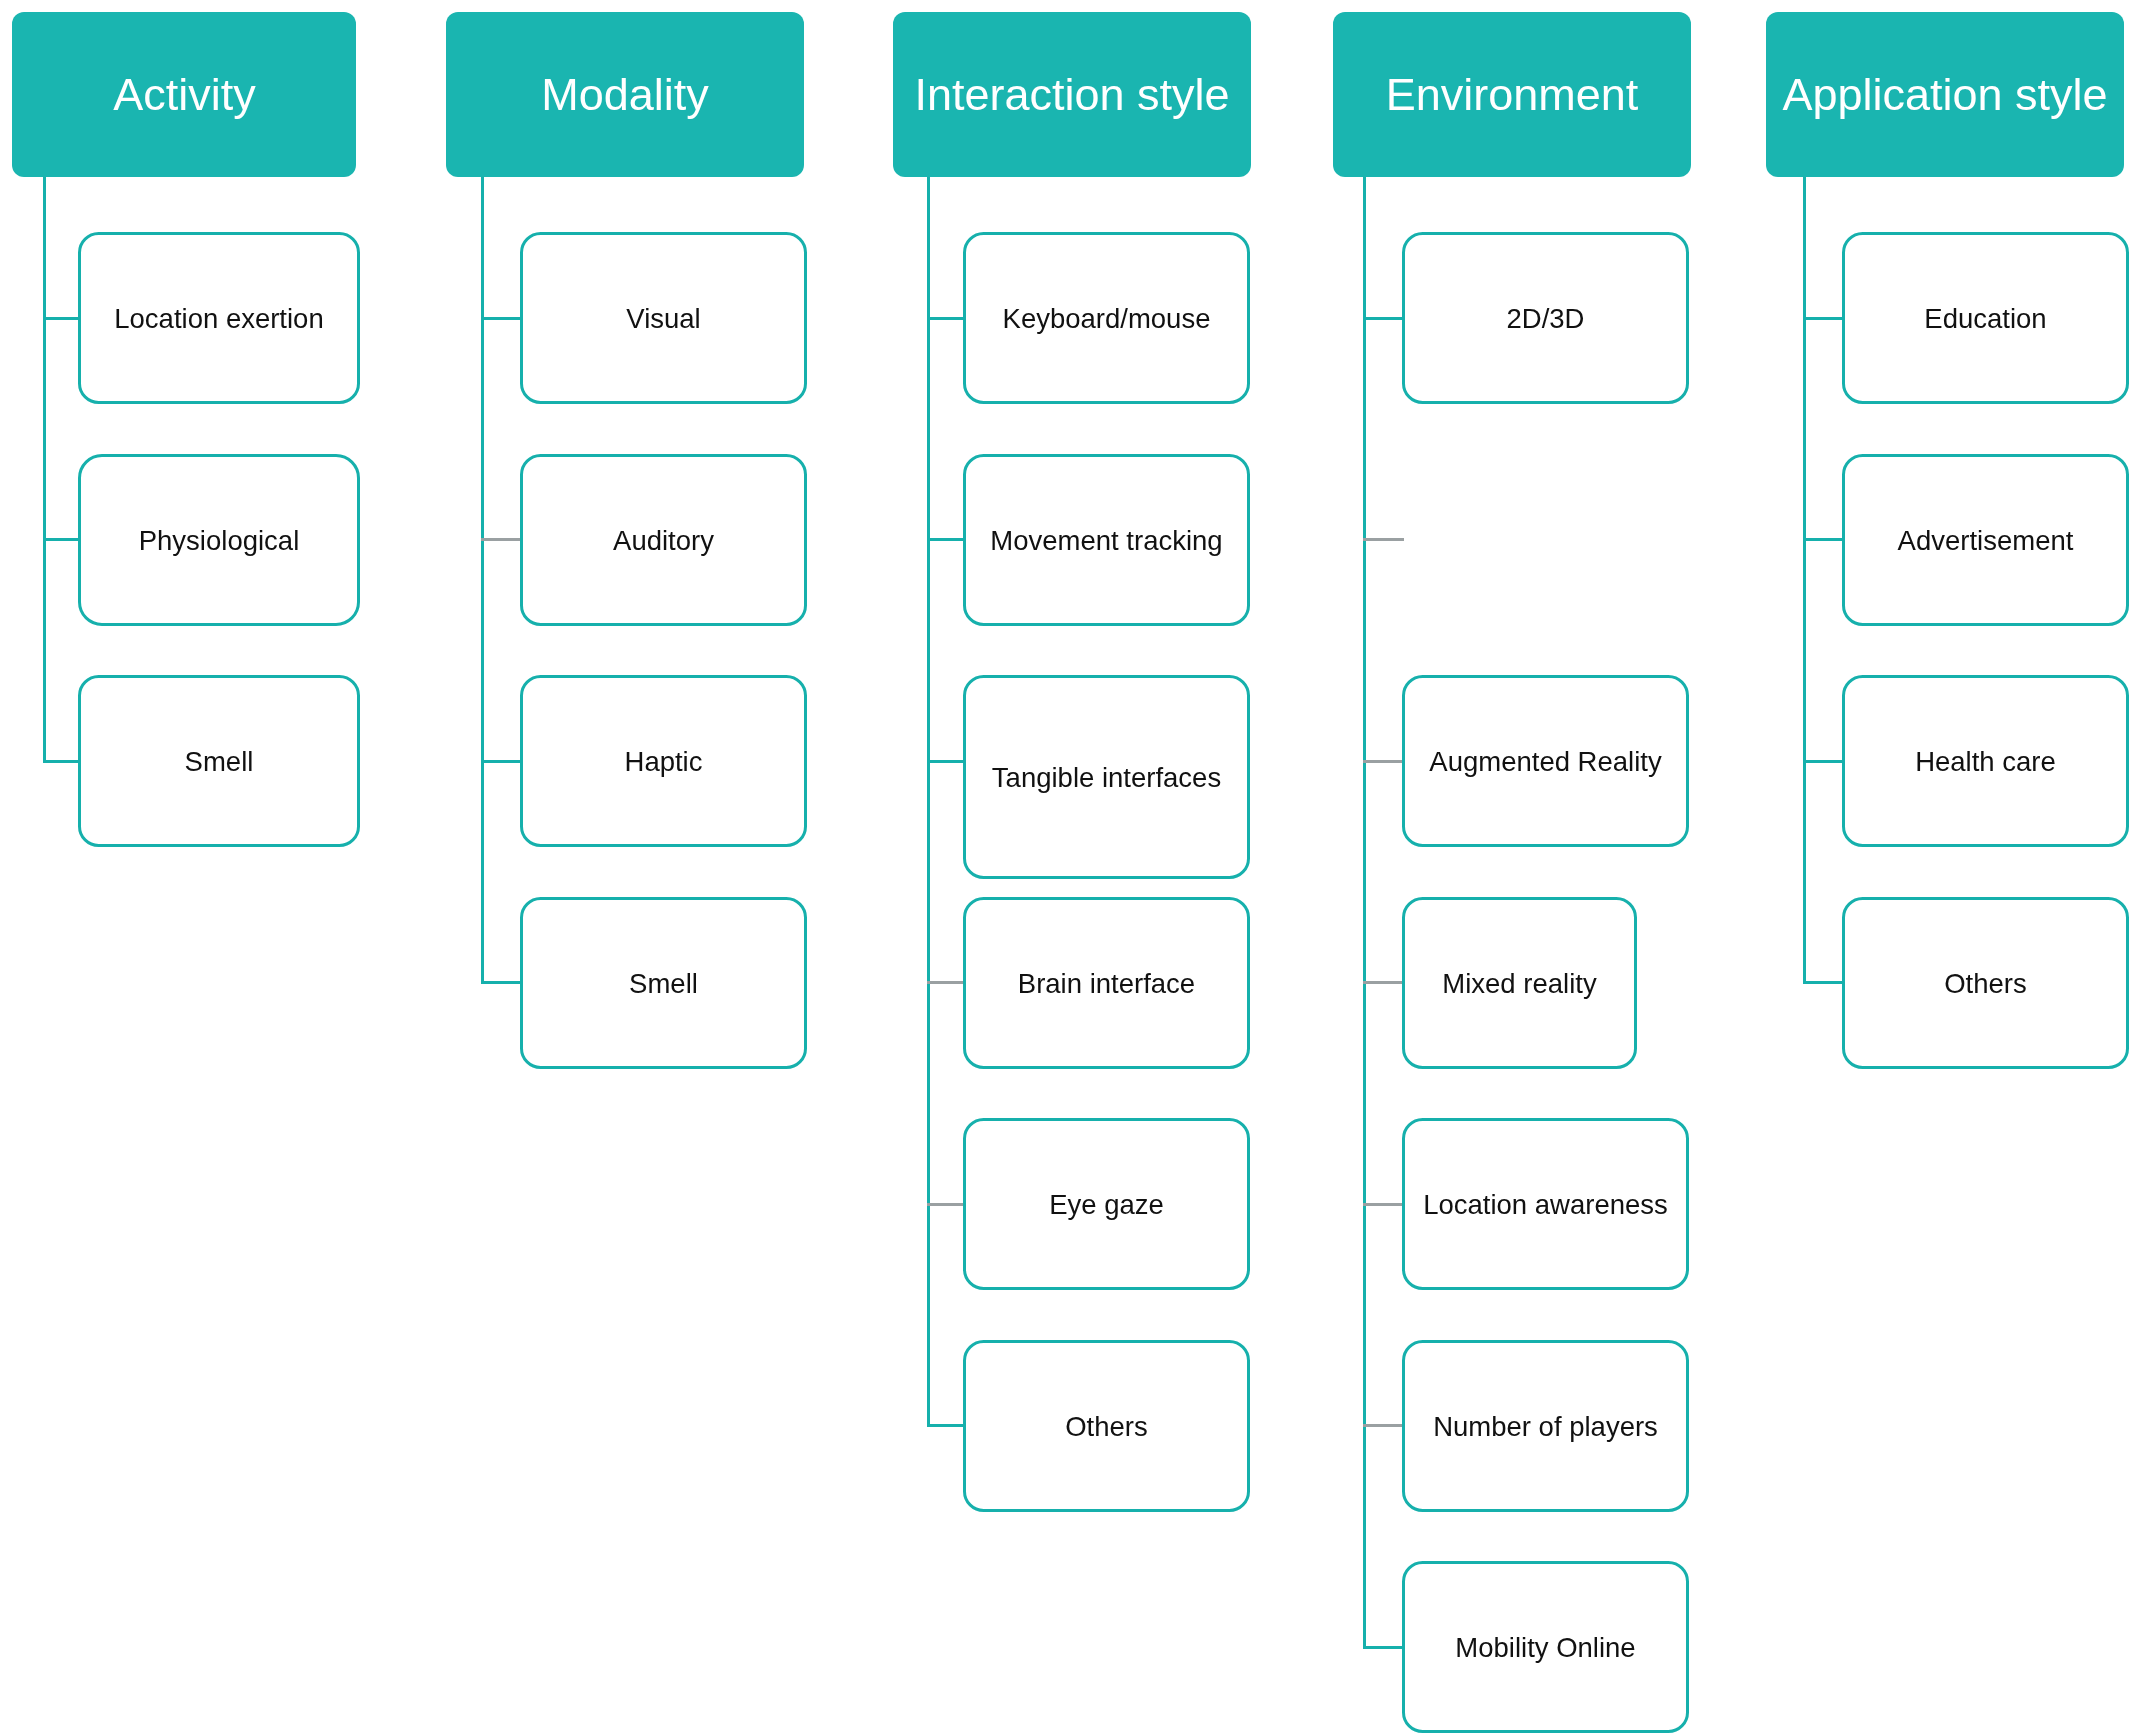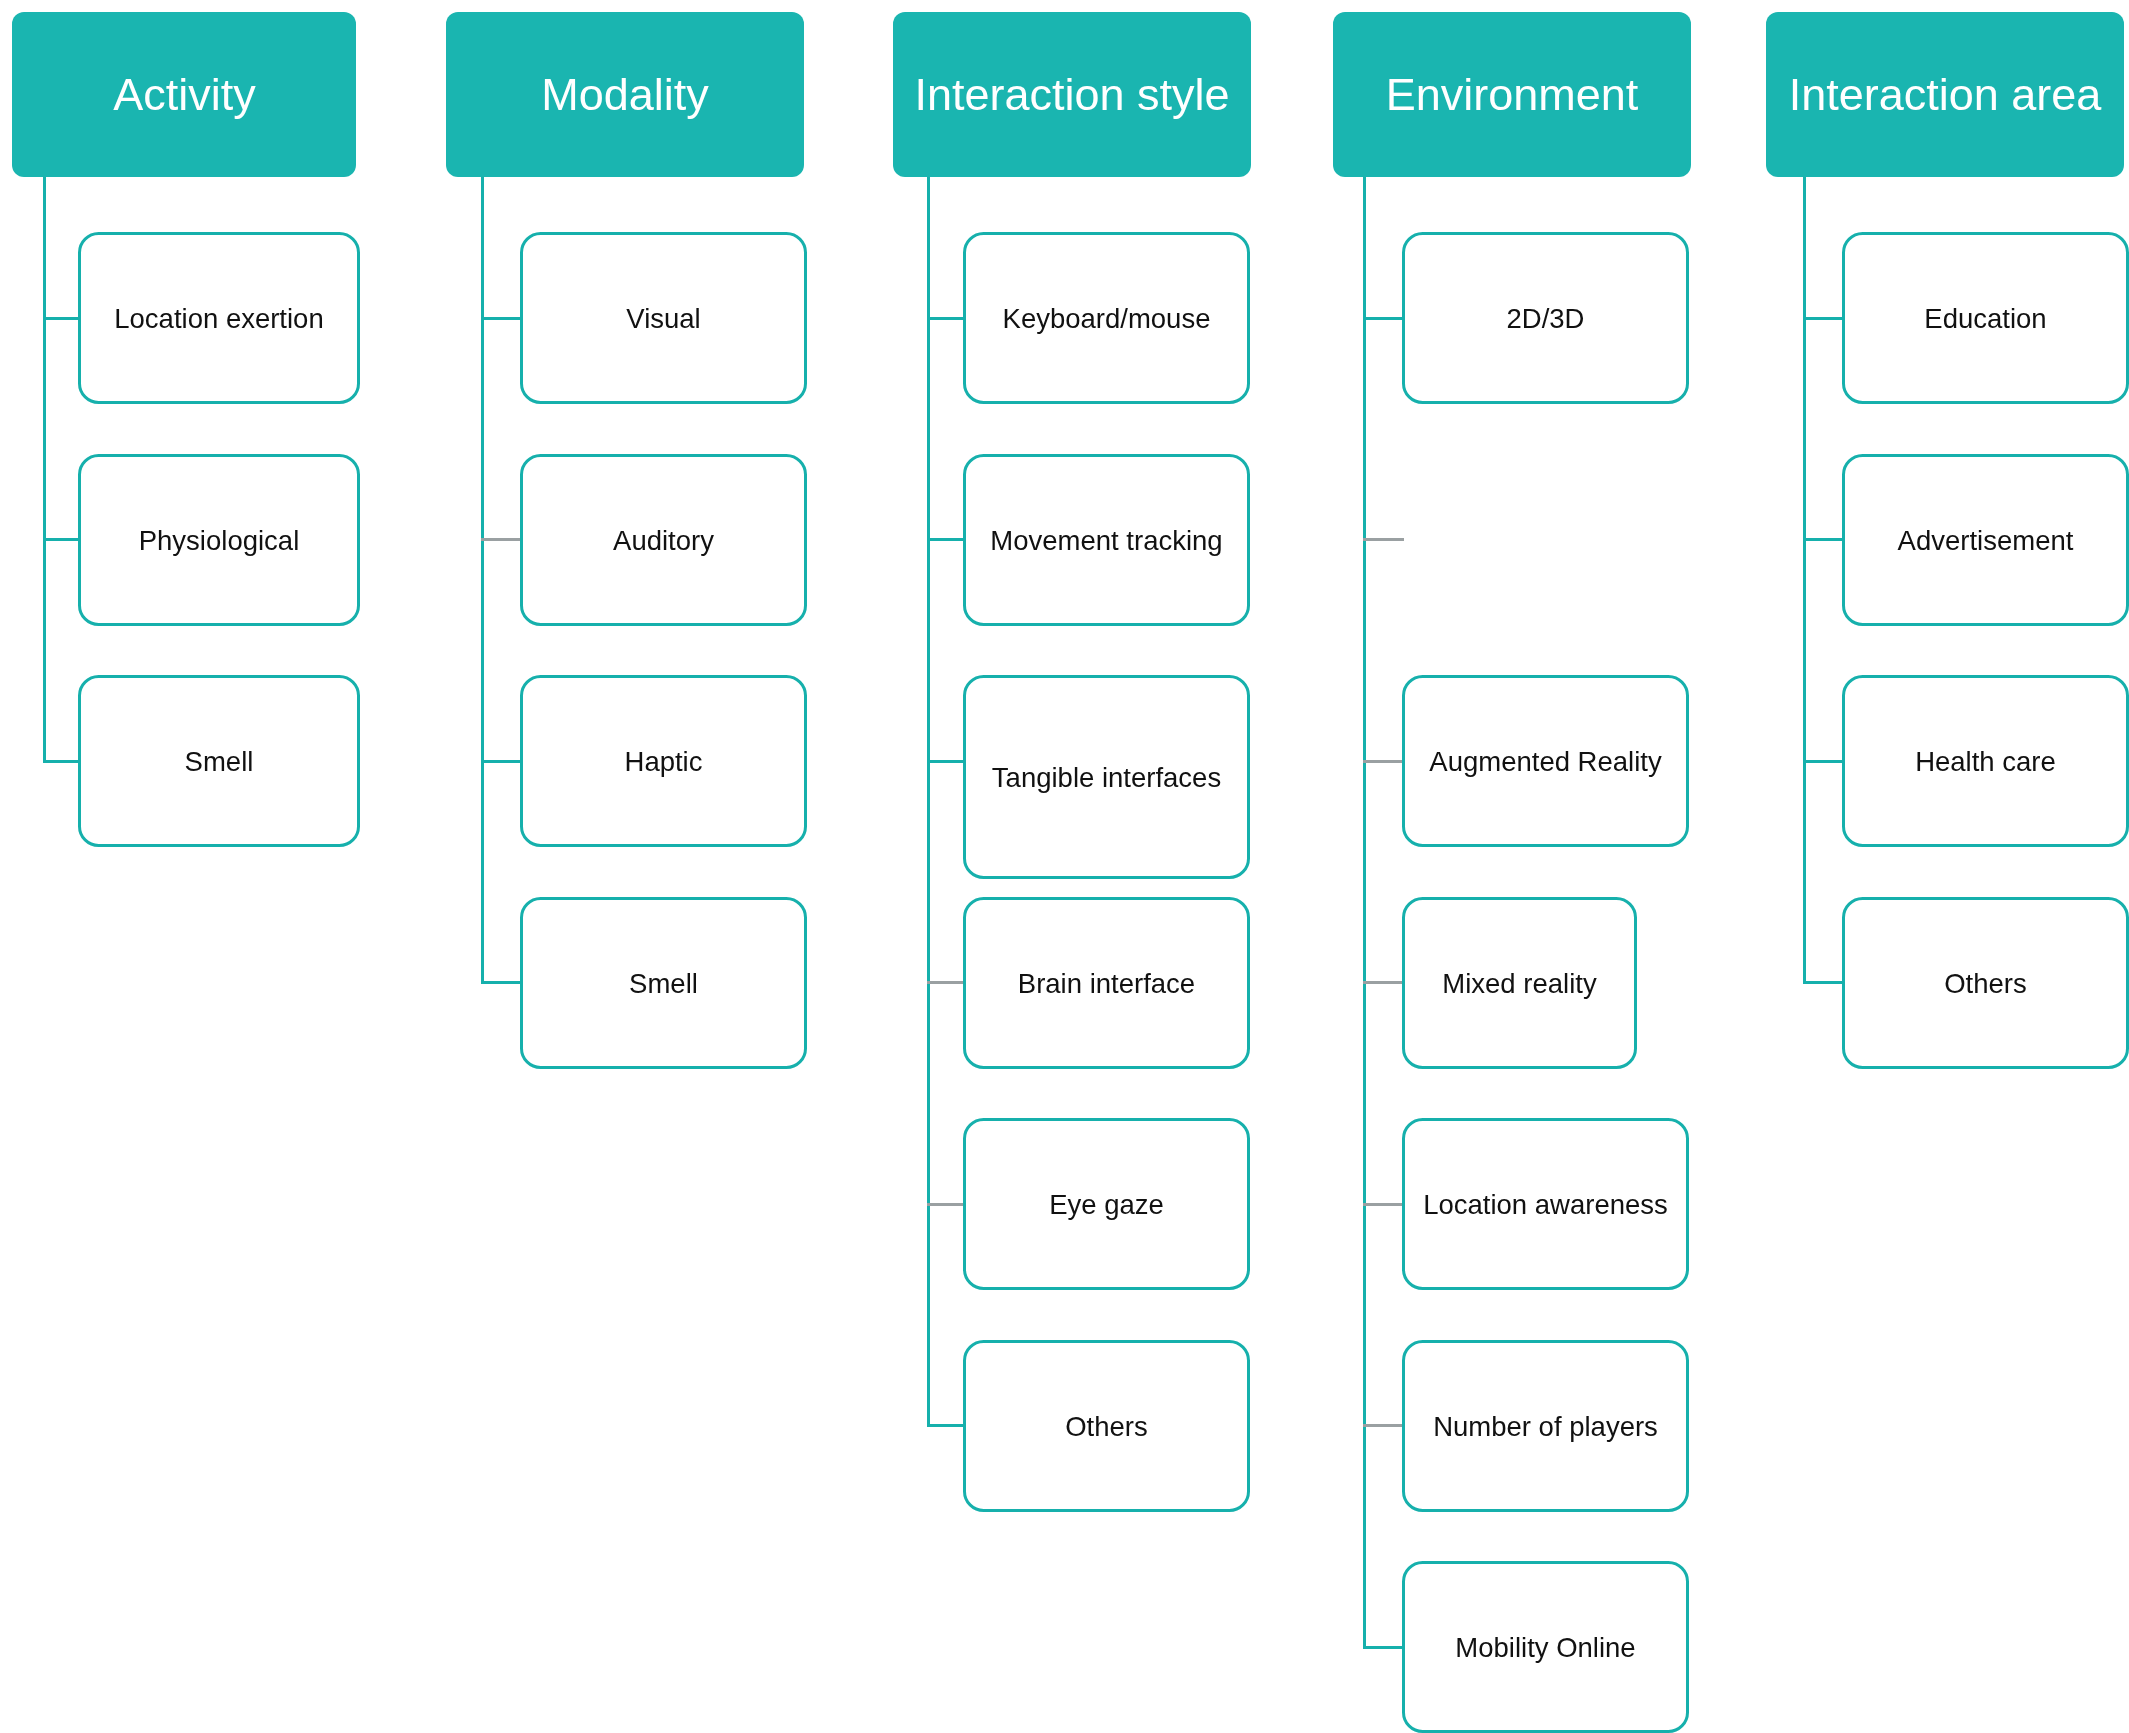--- a/index.html
+++ b/index.html
@@ -66,21 +66,21 @@
 <div id="canvas">
     <div class="trunk" style="left: 1803px; top: 177px; height: 807px;"></div>
     <div class="trunk" style="left: 1363px; top: 177px; height: 1472px;"></div>
     <div class="trunk" style="left: 927px; top: 177px; height: 1250px;"></div>
     <div class="trunk" style="left: 481px; top: 177px; height: 807px;"></div>
     <div class="trunk" style="left: 43px; top: 177px; height: 586px;"></div>
     <div class="header-box" style="left: 12.4px; width: 344px; top: 12.4px; height: 165px;">Activity</div>
     <div class="stub teal" style="left: 43px; width: 39px; top: 317px;"></div>
     <div class="node-box" style="left: 78px; width: 282px; top: 232px; height: 172px;">Location exertion</div>
     <div class="stub teal" style="left: 43px; width: 39px; top: 538px;"></div>
-    <div class="node-box" style="left: 78px; width: 282px; top: 454px; height: 172px;">Physiological</div>
+    <div class="node-box" style="left: 78px; width: 282px; top: 454px; height: 172px; border-radius: 24px;">Physiological</div>
     <div class="stub teal" style="left: 43px; width: 39px; top: 760px;"></div>
     <div class="node-box" style="left: 78px; width: 282px; top: 675px; height: 172px;">Smell</div>
     <div class="header-box" style="left: 446px; width: 358px; top: 12.4px; height: 165px;">Modality</div>
     <div class="stub teal" style="left: 481px; width: 41px; top: 317px;"></div>
     <div class="node-box" style="left: 520px; width: 287px; top: 232px; height: 172px;">Visual</div>
     <div class="stub gray" style="left: 481px; width: 41px; top: 538px;"></div>
     <div class="node-box" style="left: 520px; width: 287px; top: 454px; height: 172px;">Auditory</div>
     <div class="stub teal" style="left: 481px; width: 41px; top: 760px;"></div>
     <div class="node-box" style="left: 520px; width: 287px; top: 675px; height: 172px;">Haptic</div>
     <div class="stub teal" style="left: 481px; width: 41px; top: 981px;"></div>
@@ -105,21 +105,21 @@
     <div class="stub gray" style="left: 1363px; width: 41px; top: 760px;"></div>
     <div class="node-box" style="left: 1402px; width: 287px; top: 675px; height: 172px;">Augmented Reality</div>
     <div class="stub gray" style="left: 1363px; width: 41px; top: 981px;"></div>
     <div class="node-box" style="left: 1402px; width: 235px; top: 897px; height: 172px;">Mixed reality</div>
     <div class="stub gray" style="left: 1363px; width: 41px; top: 1203px;"></div>
     <div class="node-box" style="left: 1402px; width: 287px; top: 1118px; height: 172px;">Location awareness</div>
     <div class="stub gray" style="left: 1363px; width: 41px; top: 1424px;"></div>
     <div class="node-box" style="left: 1402px; width: 287px; top: 1340px; height: 172px;">Number of players</div>
     <div class="stub teal" style="left: 1363px; width: 41px; top: 1646px;"></div>
     <div class="node-box" style="left: 1402px; width: 287px; top: 1561px; height: 172px;">Mobility Online</div>
-    <div class="header-box" style="left: 1766px; width: 358px; top: 12.4px; height: 165px;">Interaction area</div>
+    <div class="header-box" style="left: 1766px; width: 358px; top: 12.4px; height: 165px;">Application style</div>
     <div class="stub teal" style="left: 1803px; width: 41px; top: 317px;"></div>
     <div class="node-box" style="left: 1842px; width: 287px; top: 232px; height: 172px;">Education</div>
     <div class="stub teal" style="left: 1803px; width: 41px; top: 538px;"></div>
     <div class="node-box" style="left: 1842px; width: 287px; top: 454px; height: 172px;">Advertisement</div>
     <div class="stub teal" style="left: 1803px; width: 41px; top: 760px;"></div>
     <div class="node-box" style="left: 1842px; width: 287px; top: 675px; height: 172px;">Health care</div>
     <div class="stub teal" style="left: 1803px; width: 41px; top: 981px;"></div>
     <div class="node-box" style="left: 1842px; width: 287px; top: 897px; height: 172px;">Others</div>
   </div>
 

